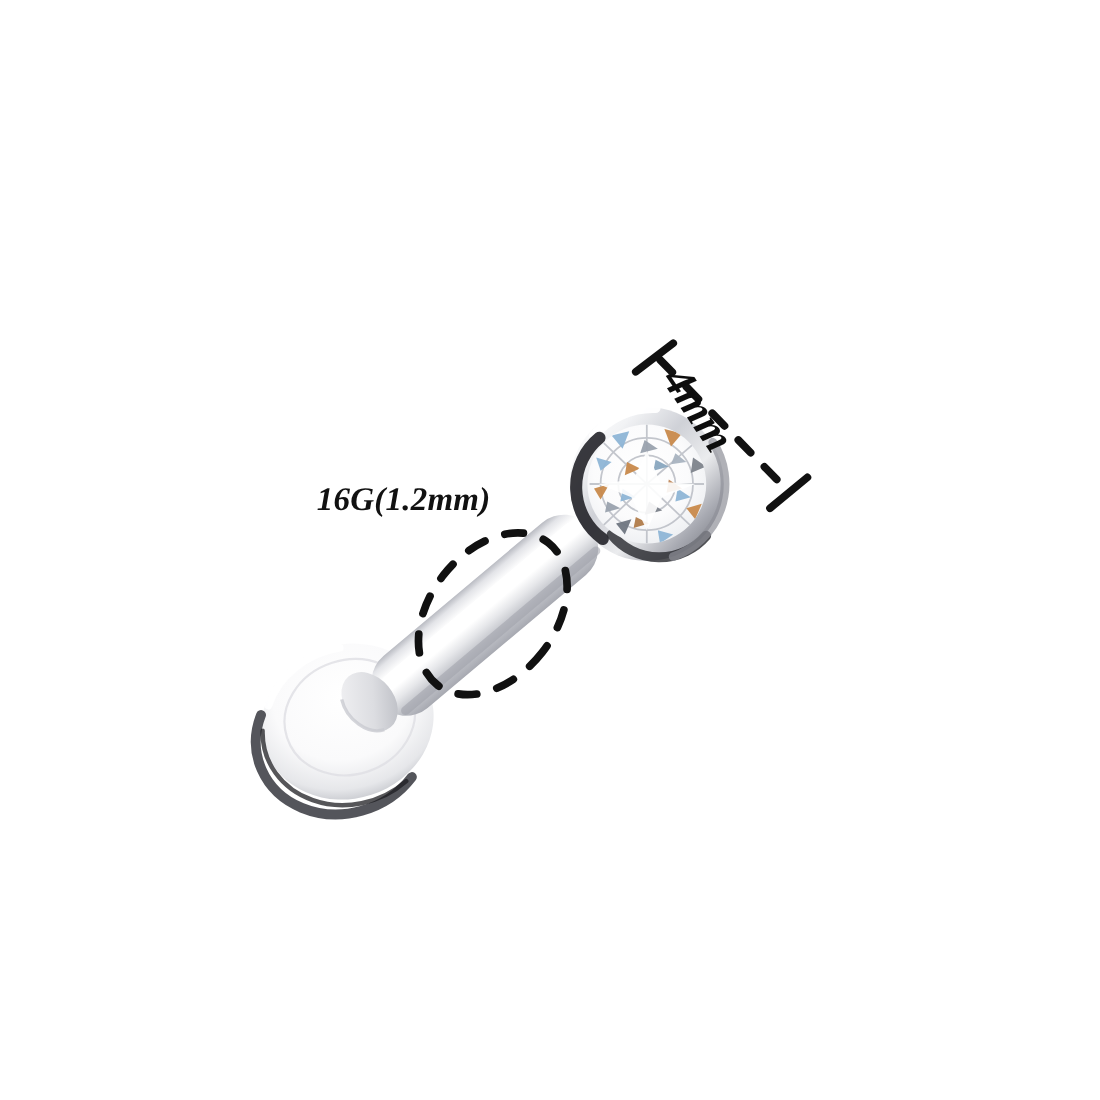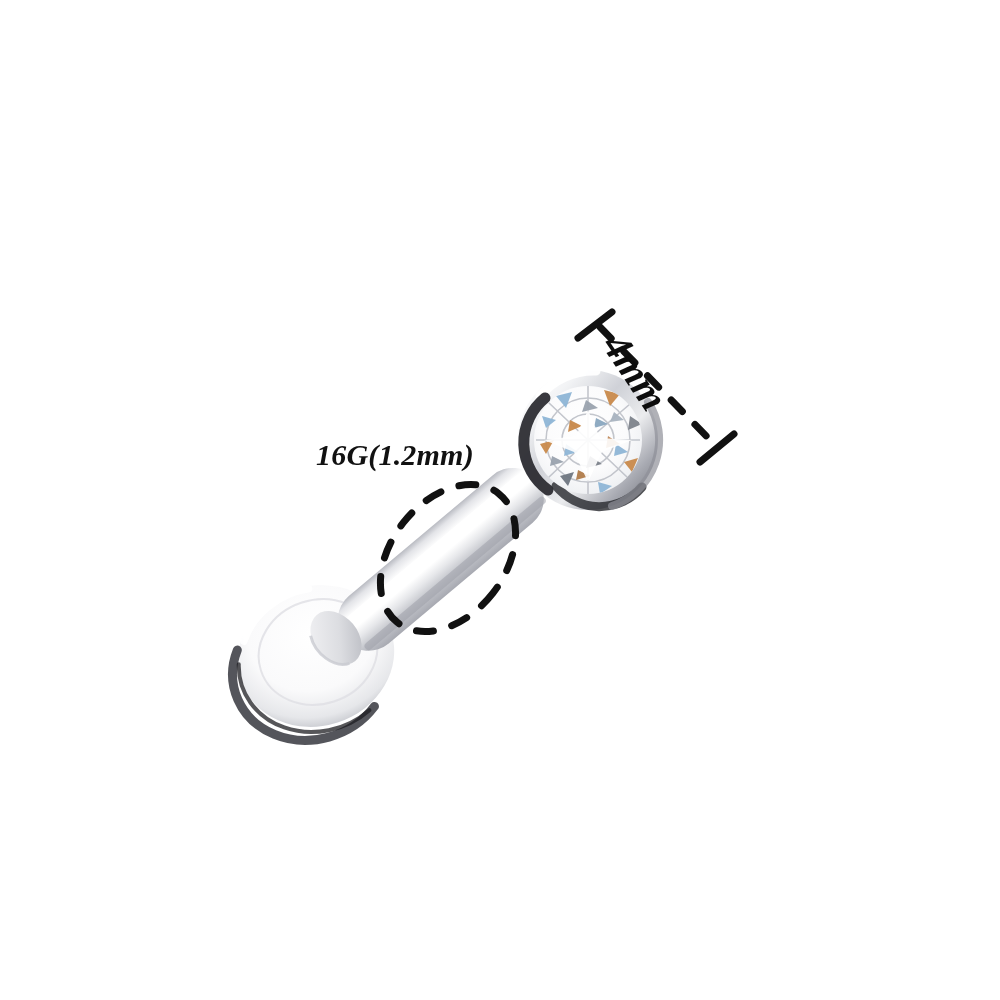--- a/index.html
+++ b/index.html
@@ -32,21 +32,20 @@
     left: 288px;
     top: 440px;
     font-family: "Liberation Serif", serif;
     font-style: italic;
     font-weight: bold;
     font-size: 30px;
     letter-spacing: 0.2px;
     color: #111111;
     white-space: nowrap;
     line-height: 1;
-    margin-left: 28px;
   }
   .dim-label {
     position: absolute;
     left: 612px;
     top: 318px;
     font-family: "Liberation Serif", serif;
     font-style: italic;
     font-weight: bold;
     font-size: 40px;
     color: #0d0d0d;

